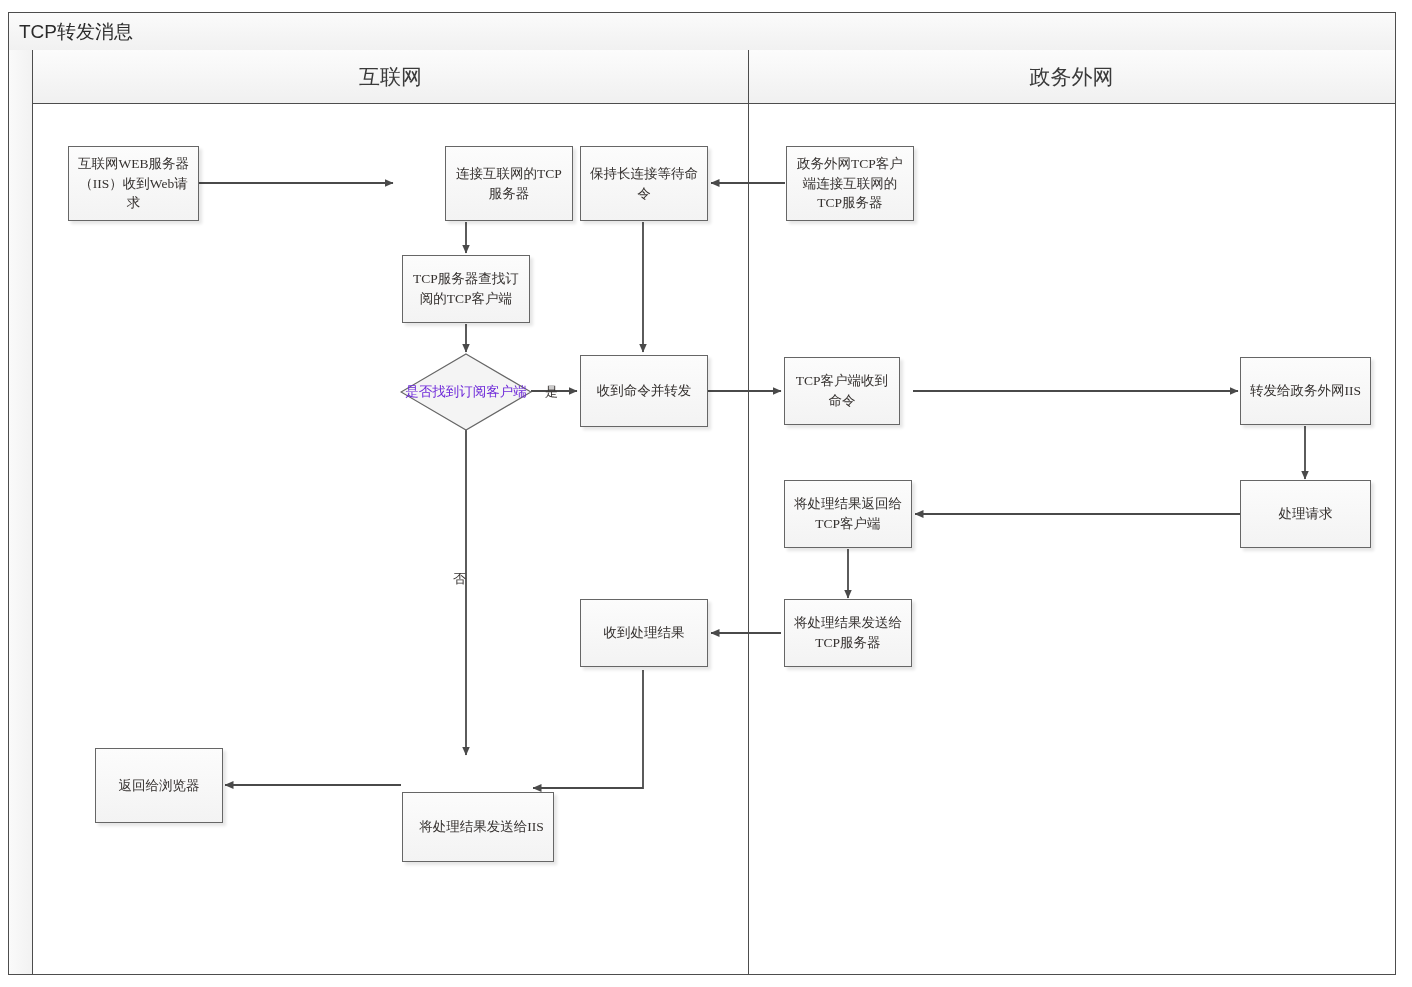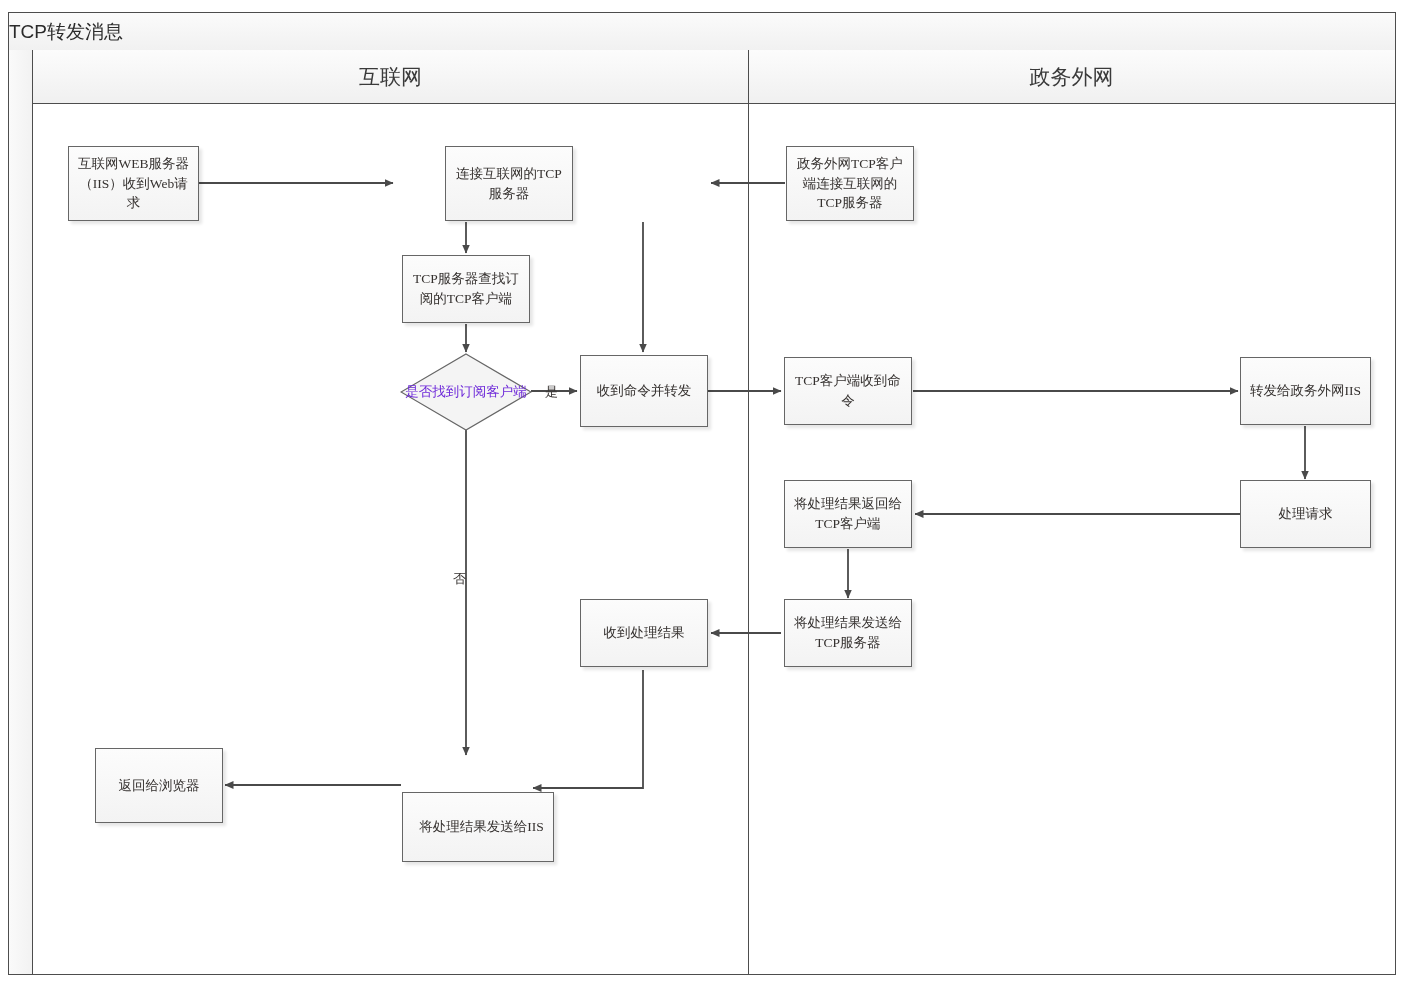--- a/index.html
+++ b/index.html
@@ -34,20 +34,21 @@
     left: 8px;
     top: 12px;
     width: 1388px;
     height: 46px;
     box-sizing: border-box;
     border: 1px solid #4d4d4d;
     background: linear-gradient(to bottom, #fbfbfb 0%, #efefef 100%);
     font-size: 19px;
     color: #2b2b2b;
     line-height: 38px;
+    padding-left: 10px;
     white-space: nowrap;
     overflow: hidden;
   }
   
   .pool-label-band {
     position: absolute;
     left: 9px;
     top: 50px;
     width: 24px;
     height: 924px;
@@ -192,41 +193,44 @@
   </svg>
 
   <div class="node" style="left:68px;  top:146px; width:131px; height:75px;">
     <span>互联网WEB服务器（IIS）收到Web请求</span>
   </div>
 
   <div class="node" style="left:402px; top:146px; width:128px; height:75px;margin-left:43px;">
     <span>连接互联网的TCP服务器</span>
   </div>
 
+  <div class="node" style="left:580px; top:146px; width:128px; height:75px;">
+    <span>保持长连接等待命令</span>
+  </div>
 
   <div class="node" style="left:786px; top:146px; width:128px; height:75px;justify-content:flex-end;">
     <span>政务外网TCP客户端连接互联网的TCP服务器</span>
   </div>
 
   <div class="node" style="left:402px; top:255px; width:128px; height:68px;justify-content:flex-end;">
     <span>TCP服务器查找订阅的TCP客户端</span>
   </div>
 
   <div class="decision-wrap" style="left:400px; top:353px; width:132px; height:78px;">
     <svg class="decision-shape" viewBox="0 0 132 78" preserveAspectRatio="none">
       <polygon points="66,1 131,39 66,77 1,39" fill="#f4f4f4" stroke="#666666" stroke-width="1.2"></polygon>
     </svg>
     <span class="decision-label">是否找到订阅客户端</span>
   </div>
 
   <div class="node" style="left:580px; top:355px; width:128px; height:72px;align-items:center;">
     <span>收到命令并转发</span>
   </div>
 
-  <div class="node" style="left:784px; top:357px; width:128px; height:68px;">
+  <div class="node" style="left:784px; top:357px; width:116px; height:68px;">
     <span>TCP客户端收到命令</span>
   </div>
 
   <div class="node" style="left:1240px; top:480px; width:131px; height:68px;">
     <span>处理请求</span>
   </div>
 
   <div class="node" style="left:1240px; top:357px; width:131px; height:68px;">
     <span>转发给政务外网IIS</span>
   </div>

